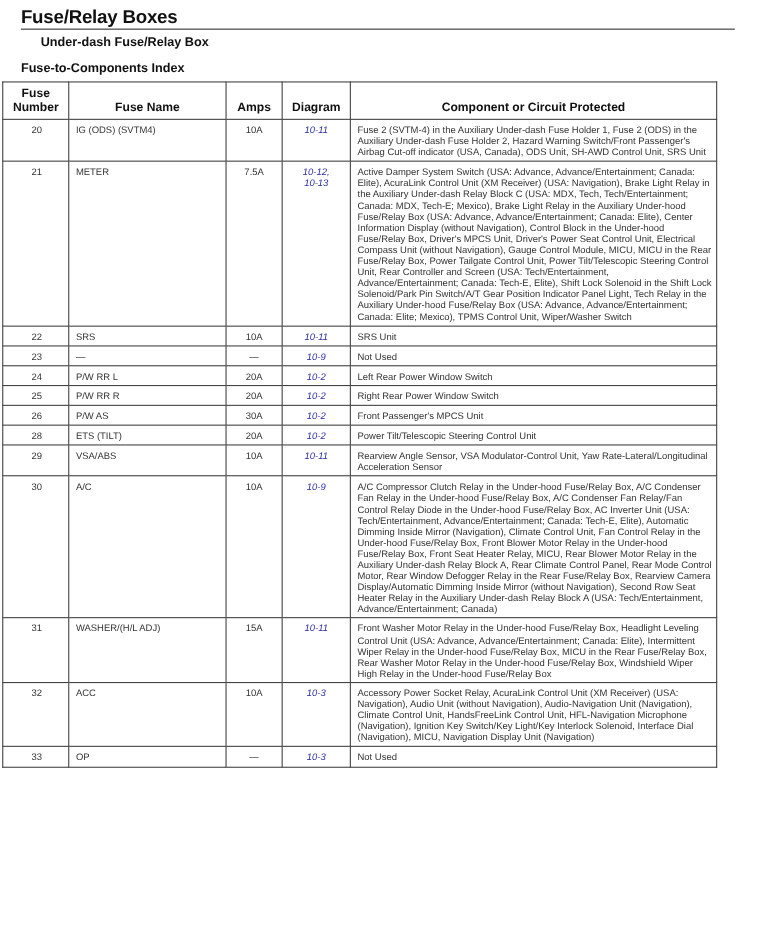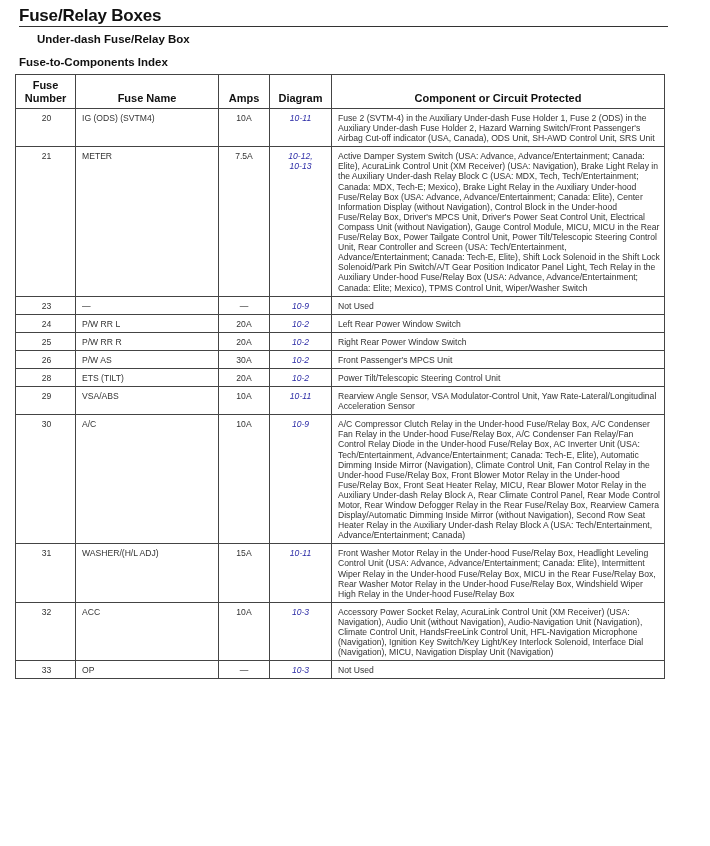--- a/index.html
+++ b/index.html
@@ -17,21 +17,21 @@
     }
     .section-title {
       position: absolute; left: 19px; top: 33px;
       font-size: 11.5px; font-weight: bold; color: #111; margin-left: 18px;
     }
     .subsection-title {
       position: absolute; left: 19px; top: 56px;
       font-size: 11.5px; font-weight: bold; color: #111;
     }
     table.fuse-table {
-      position: absolute; left: 15px; top: 74px;
+      position: absolute; left: 2px; top: 74px;
       width: 650px; border-collapse: collapse; table-layout: fixed;
       font-size: 8.6px; line-height: 10.1px; color: #333;
     }
     .fuse-table th, .fuse-table td {
       border: 1.3px solid #444; vertical-align: top;
     }
     .fuse-table th {
       font-weight: bold; font-size: 11px; line-height: 12.5px; color: #111;
       vertical-align: bottom; padding: 3px 2px 4px 2px; height: 26px;
     }
@@ -83,20 +83,27 @@
         <td class="c-diag"><span>10-11</span></td>
         <td class="c-comp"><span>Fuse 2 (SVTM-4) in the Auxiliary Under-dash Fuse Holder 1, Fuse 2 (ODS) in the Auxiliary Under-dash Fuse Holder 2, Hazard Warning Switch/Front Passenger's Airbag Cut-off indicator (USA, Canada), ODS Unit, SH-AWD Control Unit, SRS Unit</span></td>
       </tr>
       <tr>
         <td class="c-num"><span>21</span></td>
         <td class="c-name"><span>METER</span></td>
         <td class="c-amp"><span>7.5A</span></td>
         <td class="c-diag"><span>10-12,
 10-13</span></td>
         <td class="c-comp"><span>Active Damper System Switch (USA: Advance, Advance/Entertainment; Canada: Elite), AcuraLink Control Unit (XM Receiver) (USA: Navigation), Brake Light Relay in the Auxiliary Under-dash Relay Block C (USA: MDX, Tech, Tech/Entertainment; Canada: MDX, Tech-E; Mexico), Brake Light Relay in the Auxiliary Under-hood Fuse/Relay Box (USA: Advance, Advance/Entertainment; Canada: Elite), Center Information Display (without Navigation), Control Block in the Under-hood Fuse/Relay Box, Driver's MPCS Unit, Driver's Power Seat Control Unit, Electrical Compass Unit (without Navigation), Gauge Control Module, MICU, MICU in the Rear Fuse/Relay Box, Power Tailgate Control Unit, Power Tilt/Telescopic Steering Control Unit, Rear Controller and Screen (USA: Tech/Entertainment, Advance/Entertainment; Canada: Tech-E, Elite), Shift Lock Solenoid in the Shift Lock Solenoid/Park Pin Switch/A/T Gear Position Indicator Panel Light, Tech Relay in the Auxiliary Under-hood Fuse/Relay Box (USA: Advance, Advance/Entertainment; Canada: Elite; Mexico), TPMS Control Unit, Wiper/Washer Switch</span></td>
+      </tr>
+      <tr>
+        <td class="c-num"><span>22</span></td>
+        <td class="c-name"><span>SRS</span></td>
+        <td class="c-amp"><span>10A</span></td>
+        <td class="c-diag"><span>10-11</span></td>
+        <td class="c-comp"><span>SRS Unit</span></td>
       </tr>
       <tr>
         <td class="c-num"><span>23</span></td>
         <td class="c-name"><span>—</span></td>
         <td class="c-amp"><span>—</span></td>
         <td class="c-diag"><span>10-9</span></td>
         <td class="c-comp"><span>Not Used</span></td>
       </tr>
       <tr>
         <td class="c-num"><span>24</span></td>

